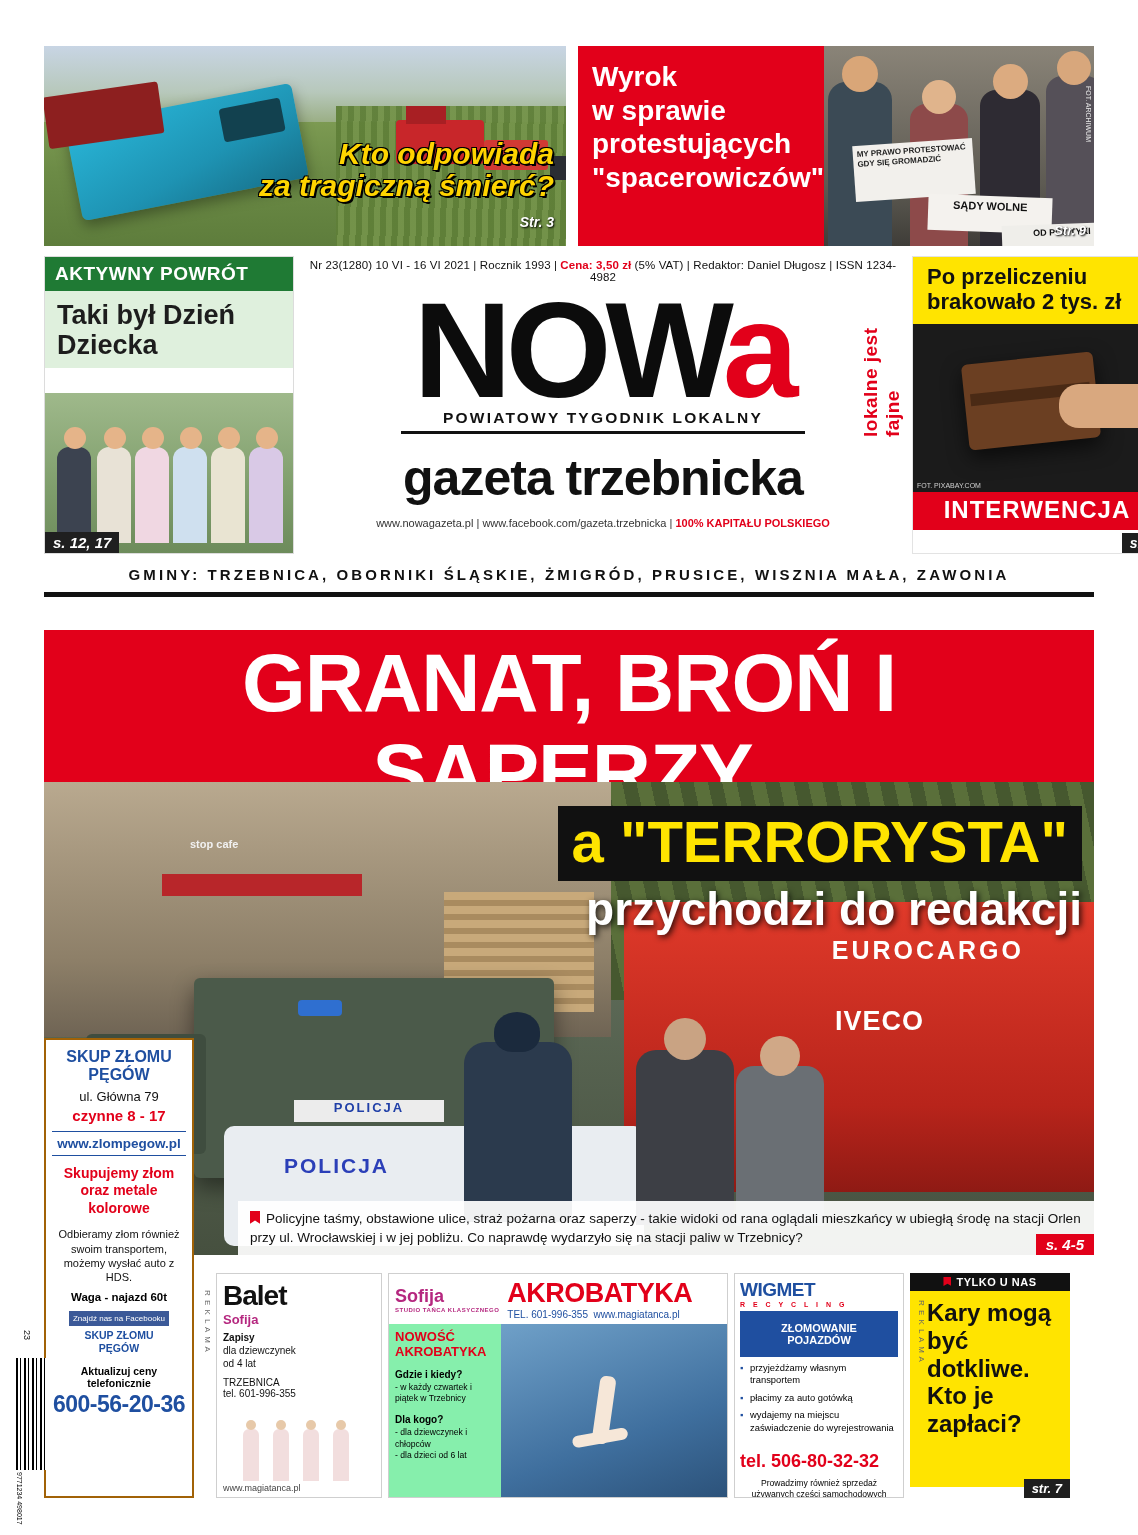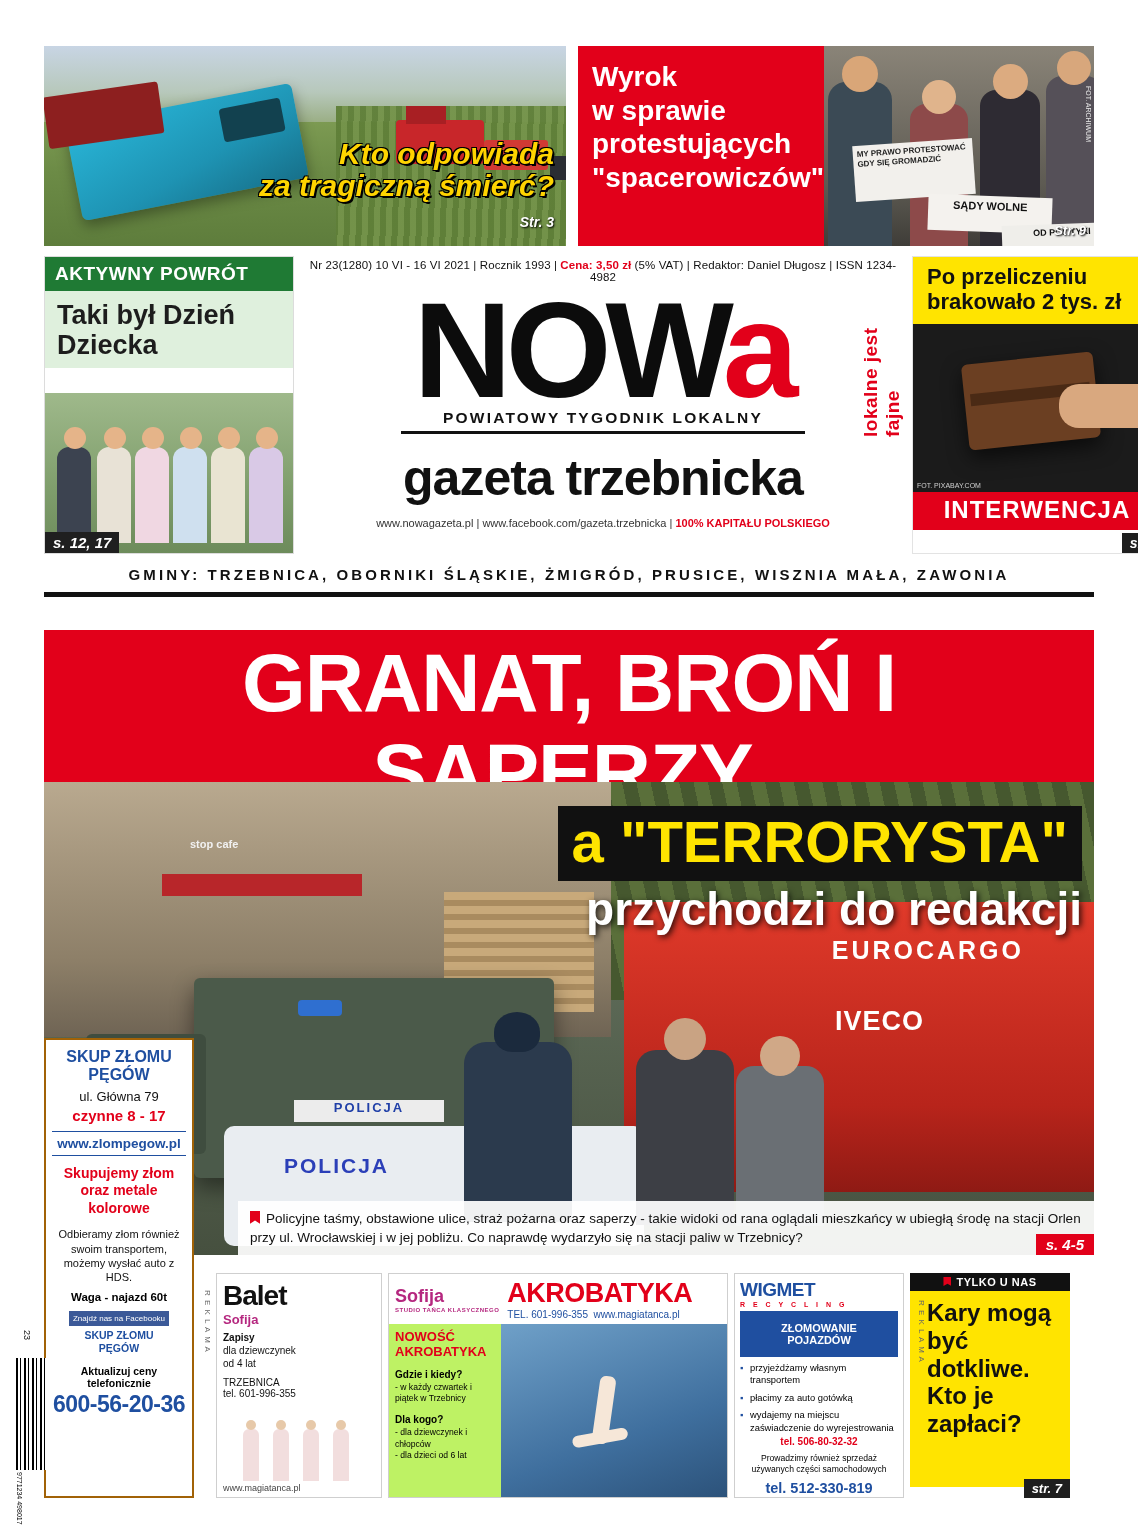--- a/index.html
+++ b/index.html
@@ -189,37 +189,37 @@
   .ballet-fig:after{content:"";position:absolute;left:3px;top:-9px;width:10px;height:10px;border-radius:50%;background:#e7c9a9;}
 
   .ad-akro { width:340px; border:1px solid #cfcfcf; }
   .akro-top { background:#fff; padding:4px 6px; display:flex; align-items:center; gap:8px; }
   .akro-logo { font-size:18px; font-weight:bold; color:#b5277f; }
   .akro-logo small { display:block; font-size:6px; letter-spacing:.5px; color:#b5277f; }
   .akro-title { font-size:27px; font-weight:bold; color:#e2001a; letter-spacing:-.5px; }
   .akro-tel { font-size:10px; color:#111; }
   .akro-tel span { color:#1f4fa0; }
   .akro-body { display:flex; height:184px; }
-  .akro-left { width:112px; background:#bef264; padding:6px; }
+  .akro-left { width:112px; background:#86efac; padding:6px; }
   .akro-left .nw { color:#e2001a; font-weight:bold; font-size:13px; line-height:1.15; }
   .akro-left .q { font-weight:bold; font-size:10px; margin-top:9px; }
   .akro-left .a { font-size:8.6px; line-height:1.35; margin-top:2px; }
   .akro-photo { flex:1; position:relative; background: linear-gradient(160deg,#6fa0c8 0%,#3f6f9e 60%,#2a4f76 100%); }
   .gymnast { position:absolute; left:42%; top:28%; width:16px; height:68px; background:#f6e7d8; border-radius:6px;
     transform: rotate(8deg); }
   .gymnast:after { content:""; position:absolute; left:-20px; top:56px; width:56px; height:12px; background:#f6e7d8;
     border-radius:6px; transform: rotate(-18deg); }
 
   .ad-wigmet { width:170px; border:1px solid #cfcfcf; padding:5px; }
   .wig-logo { font-size:19px; font-weight:bold; color:#1f4fa0; letter-spacing:-.5px; }
   .wig-logo small { display:block; font-size:7px; letter-spacing:3px; color:#e2001a; }
   .wig-sub { background:#1f4fa0; color:#fff; font-size:11px; font-weight:bold; text-align:center; margin-top:3px; padding:11px;}
   .wig-li { font-size:9.4px; line-height:1.32; margin-top:5px; padding-left:10px; position:relative; }
   .wig-li:before { content:"▪"; position:absolute; left:0; color:#1f4fa0; }
-  .wig-tel { color:#e2001a; font-weight:bold; font-size:10px; text-align:center; margin-top:2px; }
+  .wig-tel { color:#e2001a; font-weight:bold; font-size:18px; margin-top:17px; }
   .wig-note { font-size:8.6px; line-height:1.3; text-align:center; margin-top:6px; }
   .wig-tel2 { color:#1f4fa0; font-weight:bold; font-size:14.5px; text-align:center; margin-top:5px; }
 
   .ad-kary { width:160px; position:relative; }
   .kary-top { background:#111; color:#fff; font-size:11px; font-weight:bold; text-align:center; padding:3px 0; letter-spacing:.5px;}
   .kary-top .tri { display:inline-block; width:8px; height:9px; background:#e2001a; margin-right:5px;
     clip-path: polygon(0 0,100% 0,100% 100%,50% 74%,0 100%); }
   .kary-body { background:#ffe400; height:196px; padding:8px 17px; }
   .kary-body h3 { font-size:24px; line-height:1.16; color:#111; font-weight:bold; }
   .kary-page { position:absolute; right:0; bottom:0; background:#1f1f1f; color:#fff; font-style:italic; font-weight:bold;

